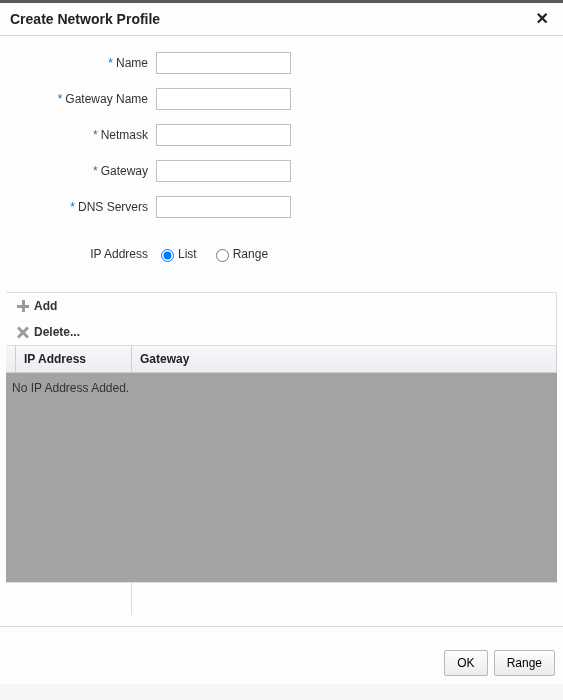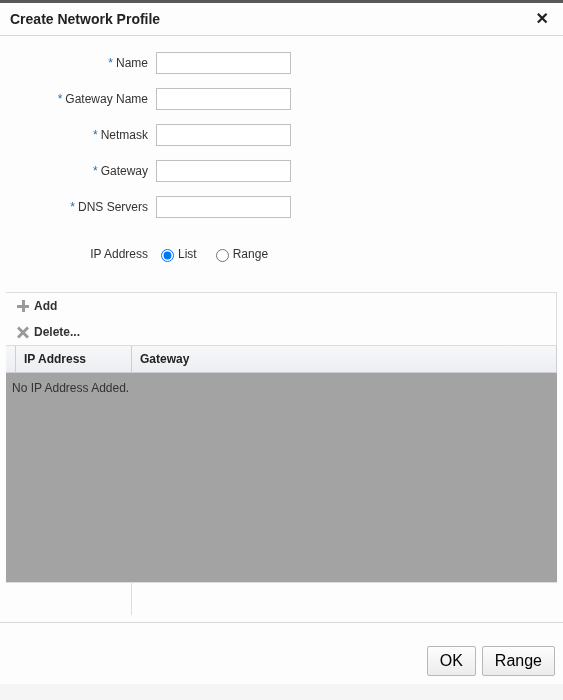--- a/index.html
+++ b/index.html
@@ -167,21 +167,21 @@
   border-top: 1px solid #d7d7d7;
   padding: 8px 8px;
   display: flex;
   justify-content: flex-end;
   gap: 6px;
 }
 .btn {
   border: 1px solid #b8b8b8;
   background: linear-gradient(#fdfdfd, #ececec);
   padding: 5px 12px;
-  font-size: 16px;
+  font-size: 12px;
   cursor: pointer;
   border-radius: 2px;
   margin-top: 15px;
 }
 </style>
 </head>
 <body>
 
 <div class="dialog">
 

